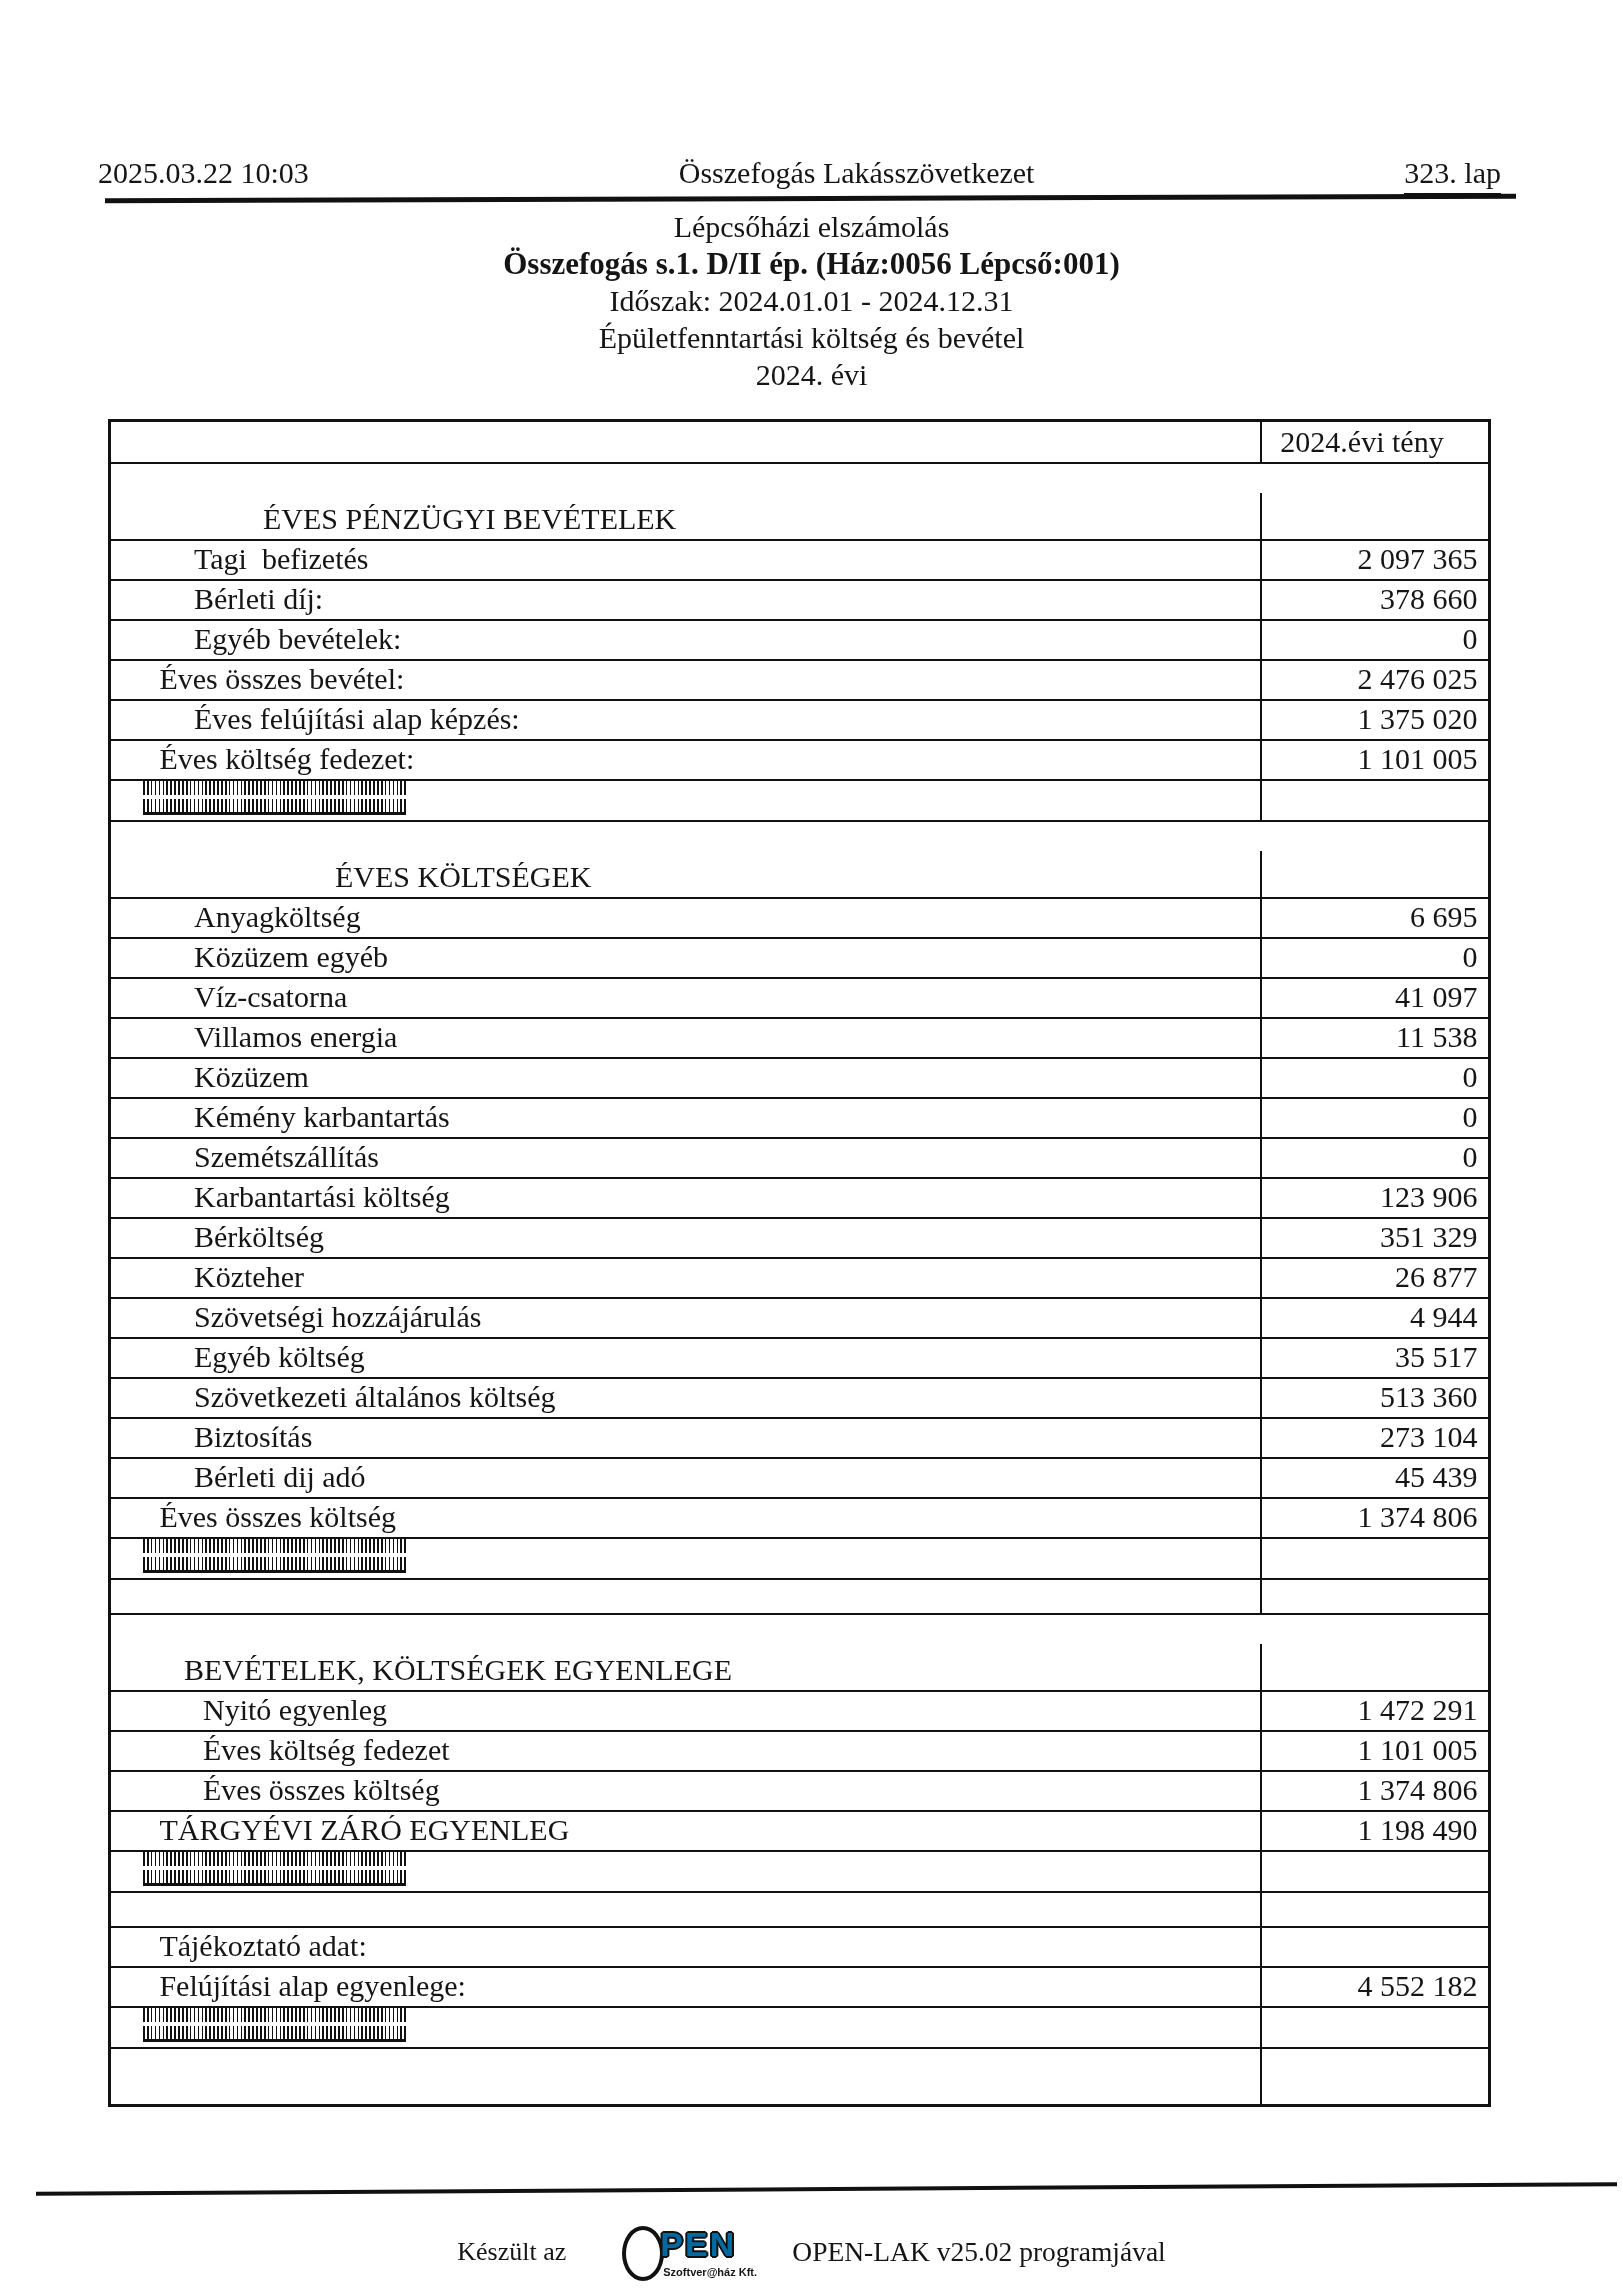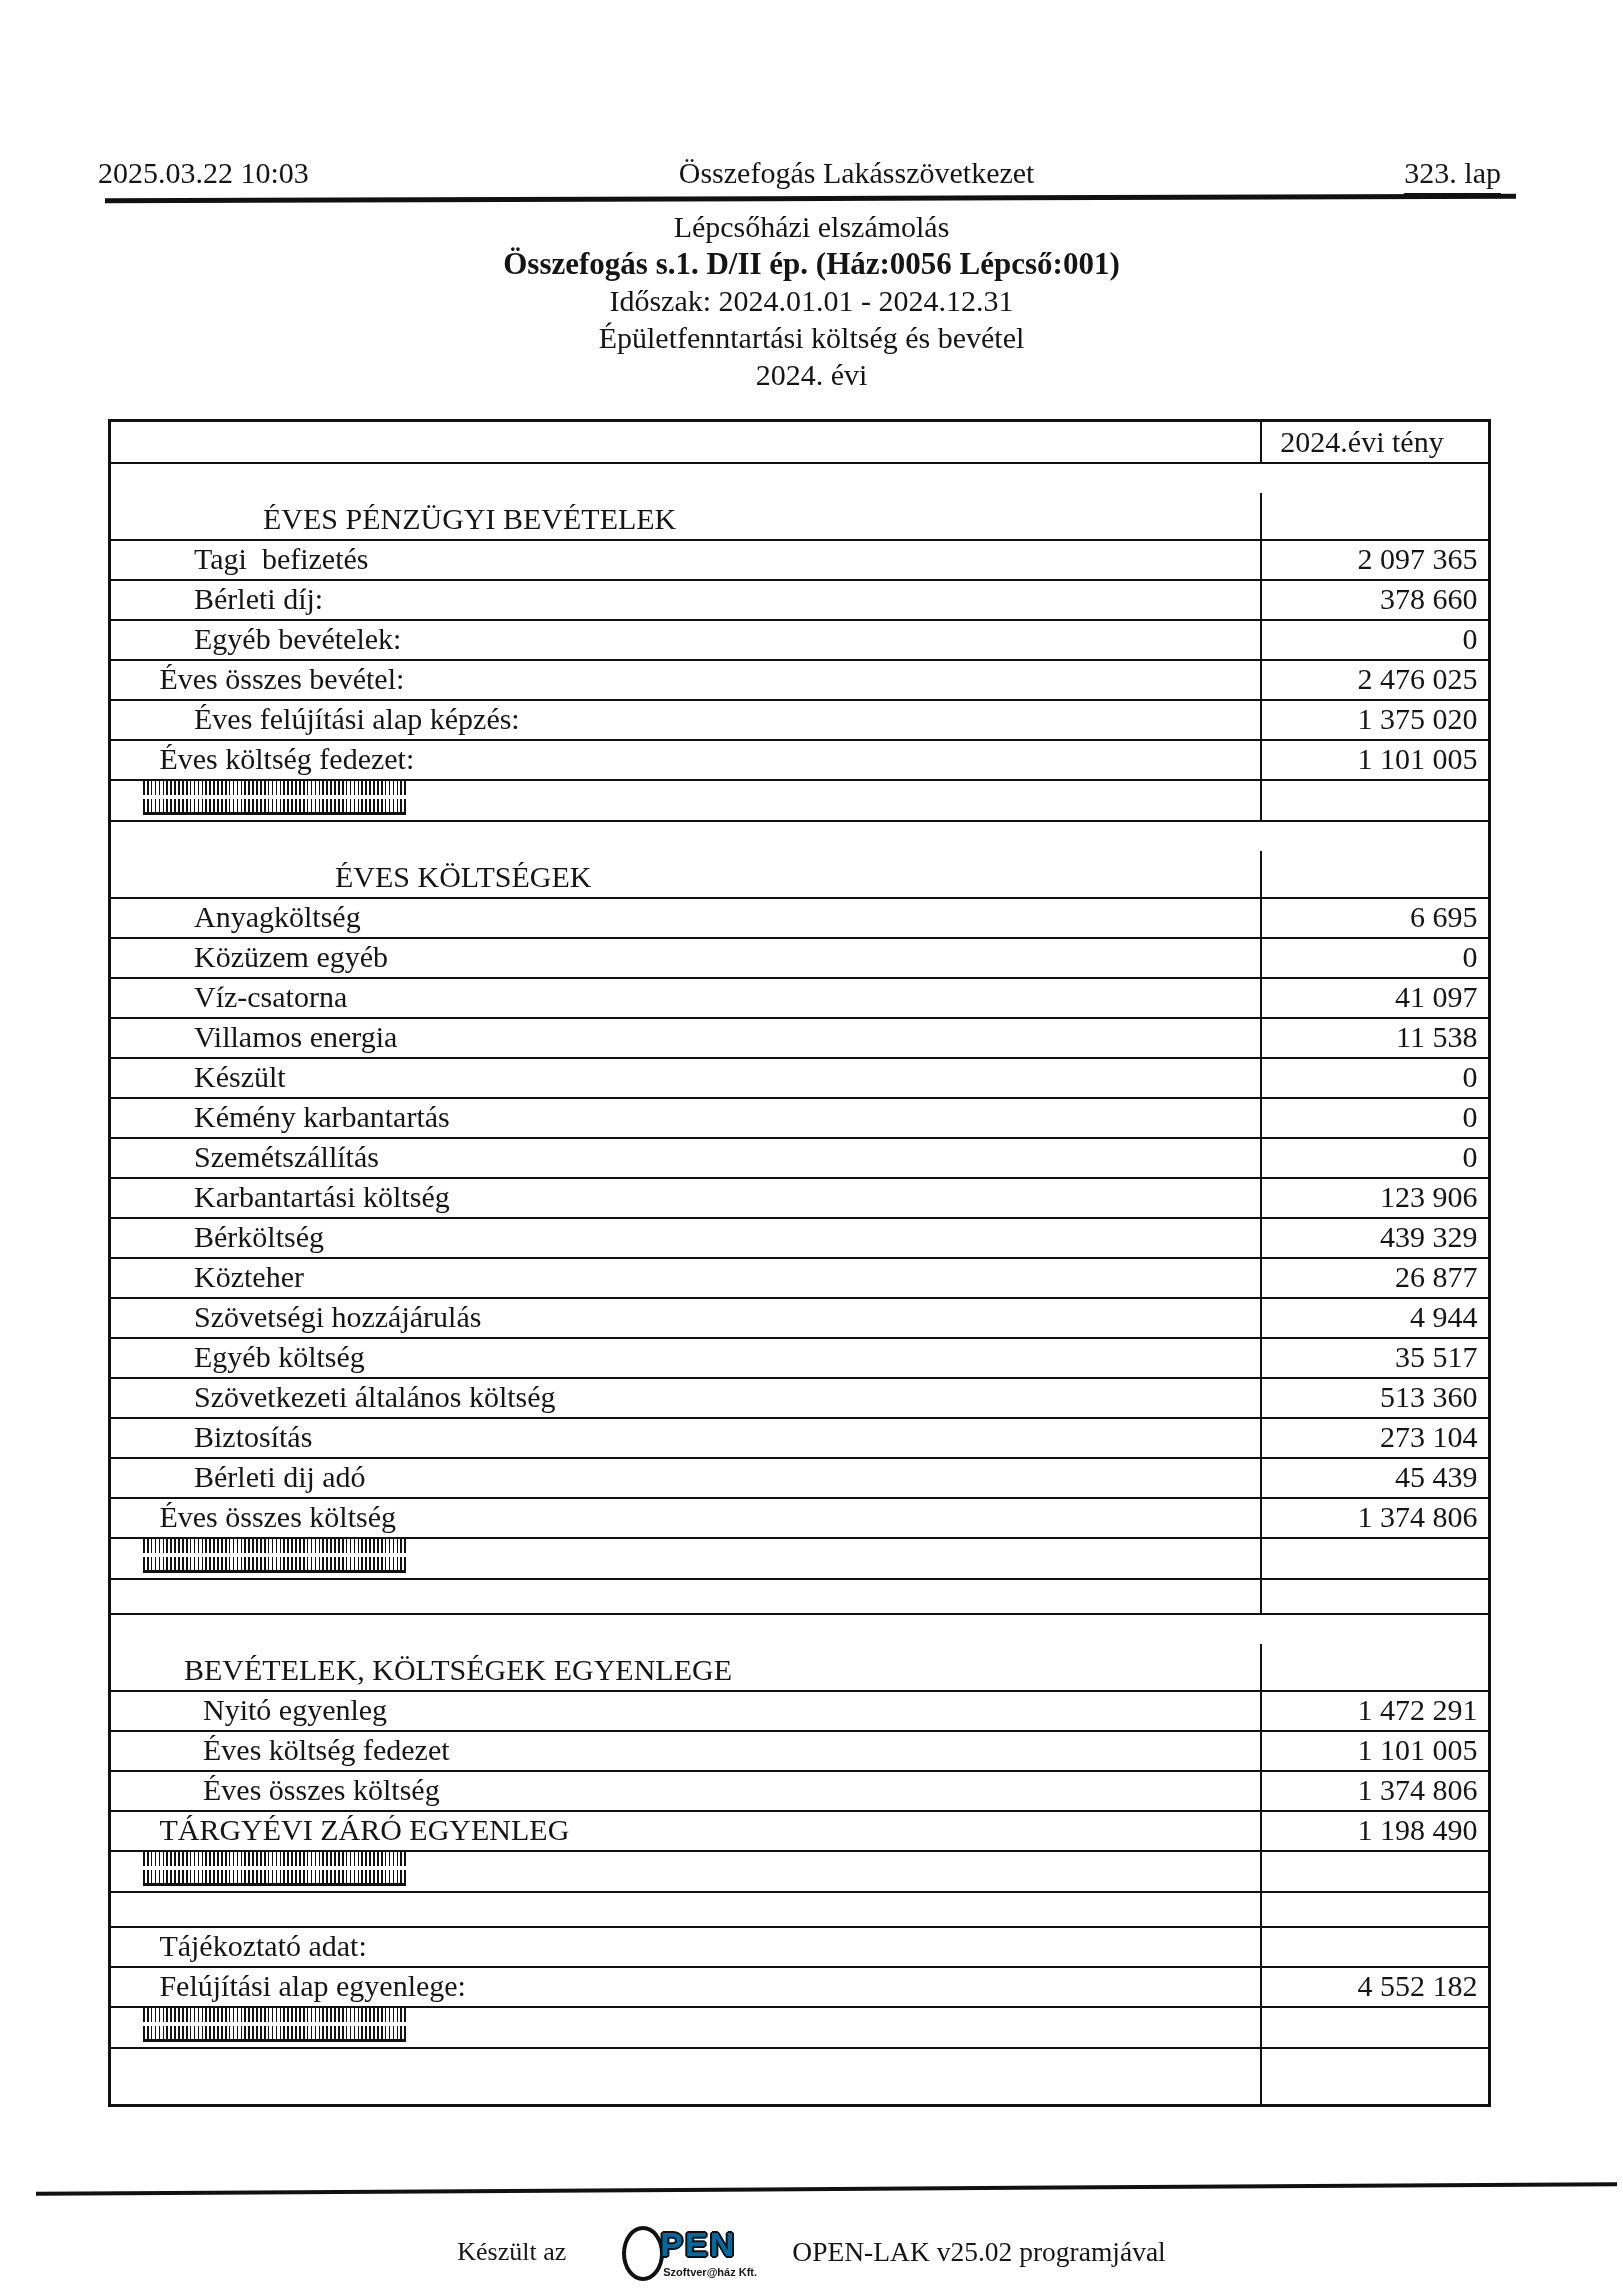--- a/index.html
+++ b/index.html
@@ -172,38 +172,38 @@
         </div>
         <div class="trow kind-item ind-1">
           <div class="lbl">Víz-csatorna</div>
           <div class="val">41 097</div>
         </div>
         <div class="trow kind-item ind-1">
           <div class="lbl">Villamos energia</div>
           <div class="val">11 538</div>
         </div>
         <div class="trow kind-item ind-1">
-          <div class="lbl">Készült</div>
+          <div class="lbl">Közüzem</div>
           <div class="val">0</div>
         </div>
         <div class="trow kind-item ind-1">
           <div class="lbl">Kémény karbantartás</div>
           <div class="val">0</div>
         </div>
         <div class="trow kind-item ind-1">
           <div class="lbl">Szemétszállítás</div>
           <div class="val">0</div>
         </div>
         <div class="trow kind-item ind-1">
           <div class="lbl">Karbantartási költség</div>
           <div class="val">123 906</div>
         </div>
         <div class="trow kind-item ind-1">
           <div class="lbl">Bérköltség</div>
-          <div class="val">439 329</div>
+          <div class="val">351 329</div>
         </div>
         <div class="trow kind-item ind-1">
           <div class="lbl">Közteher</div>
           <div class="val">26 877</div>
         </div>
         <div class="trow kind-item ind-1">
           <div class="lbl">Szövetségi hozzájárulás</div>
           <div class="val">4 944</div>
         </div>
         <div class="trow kind-item ind-1">

